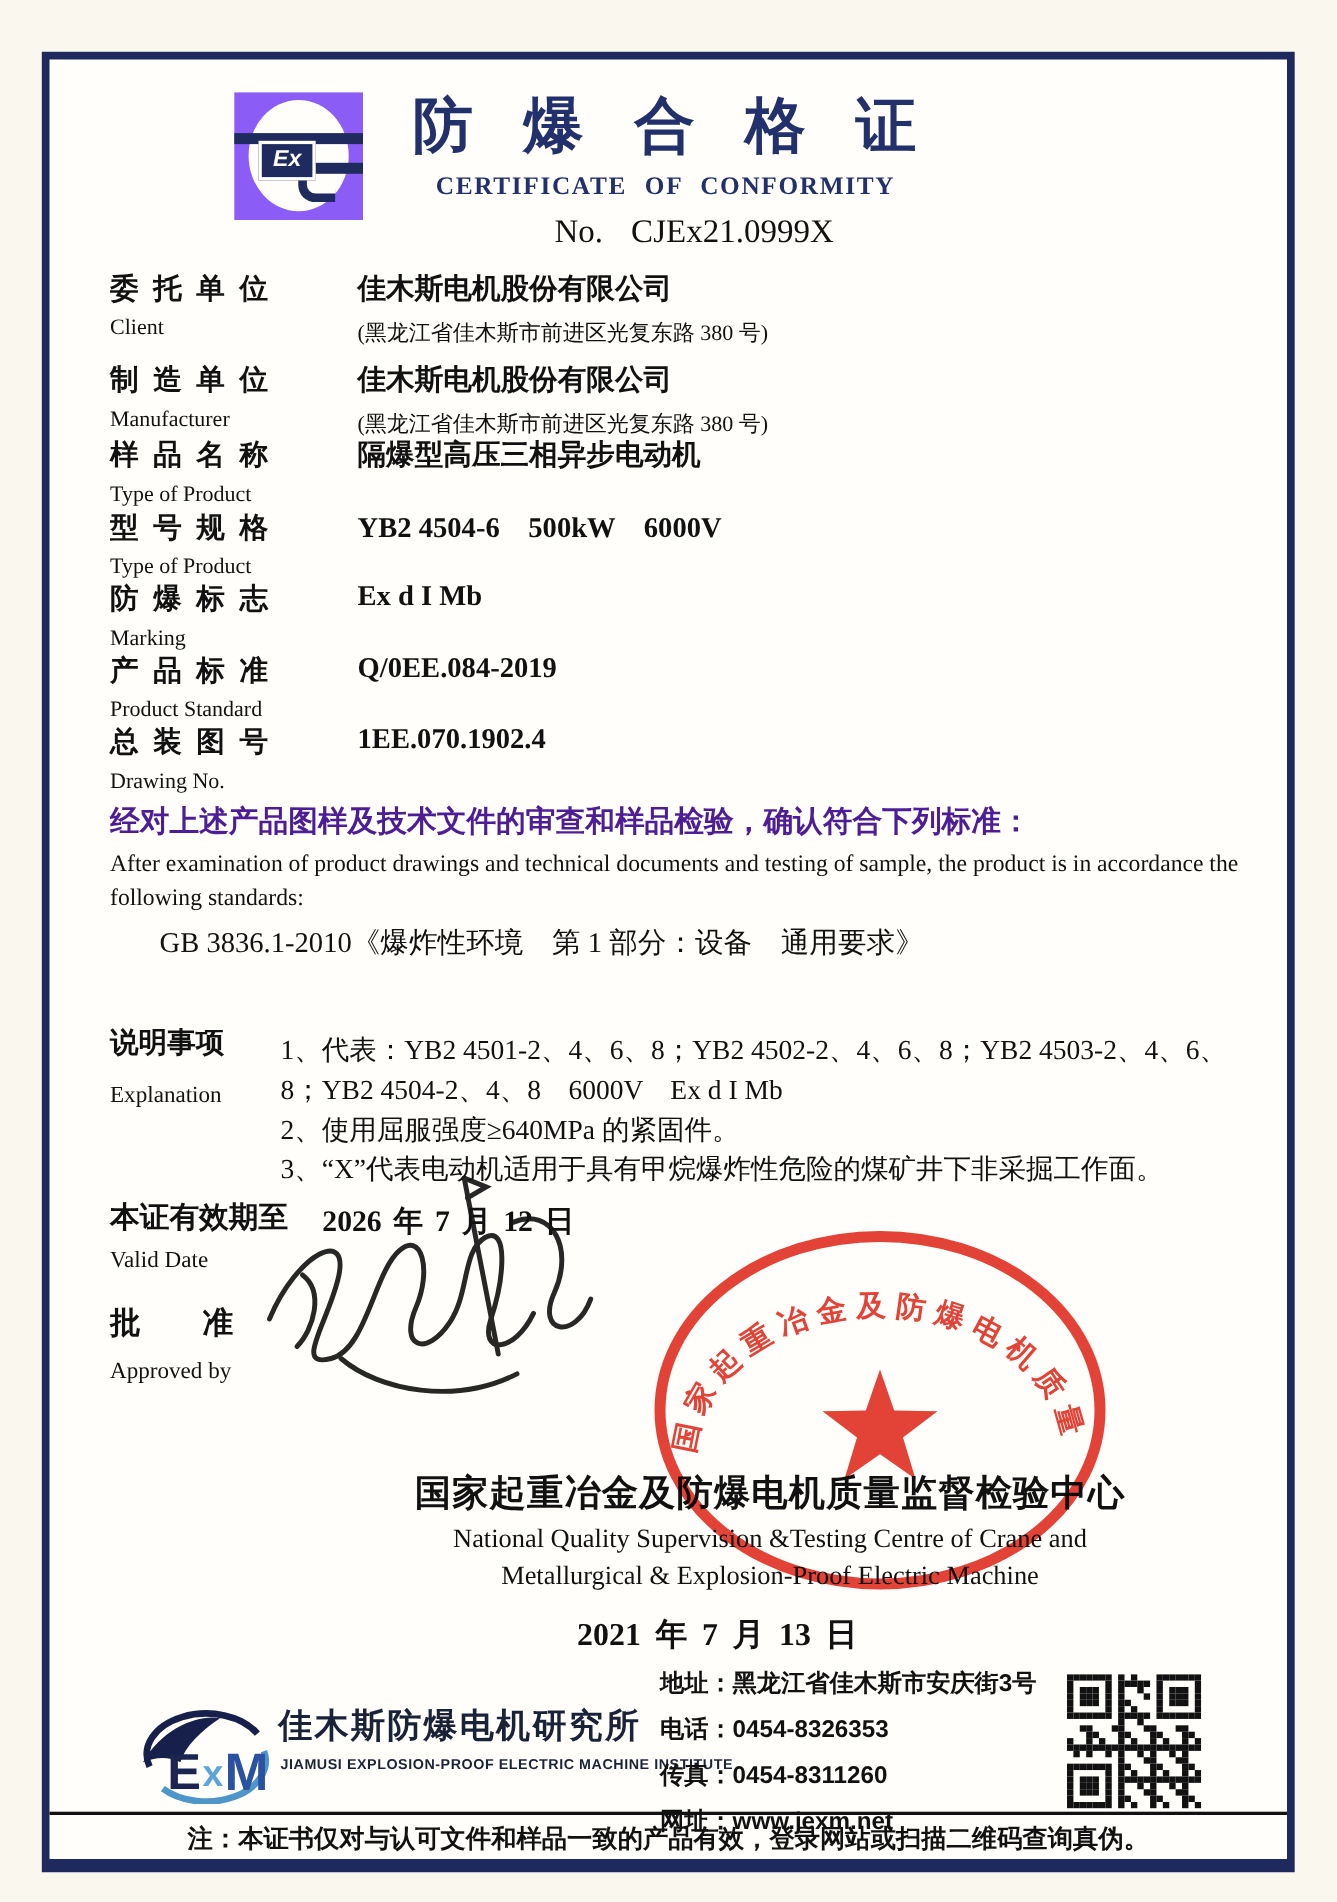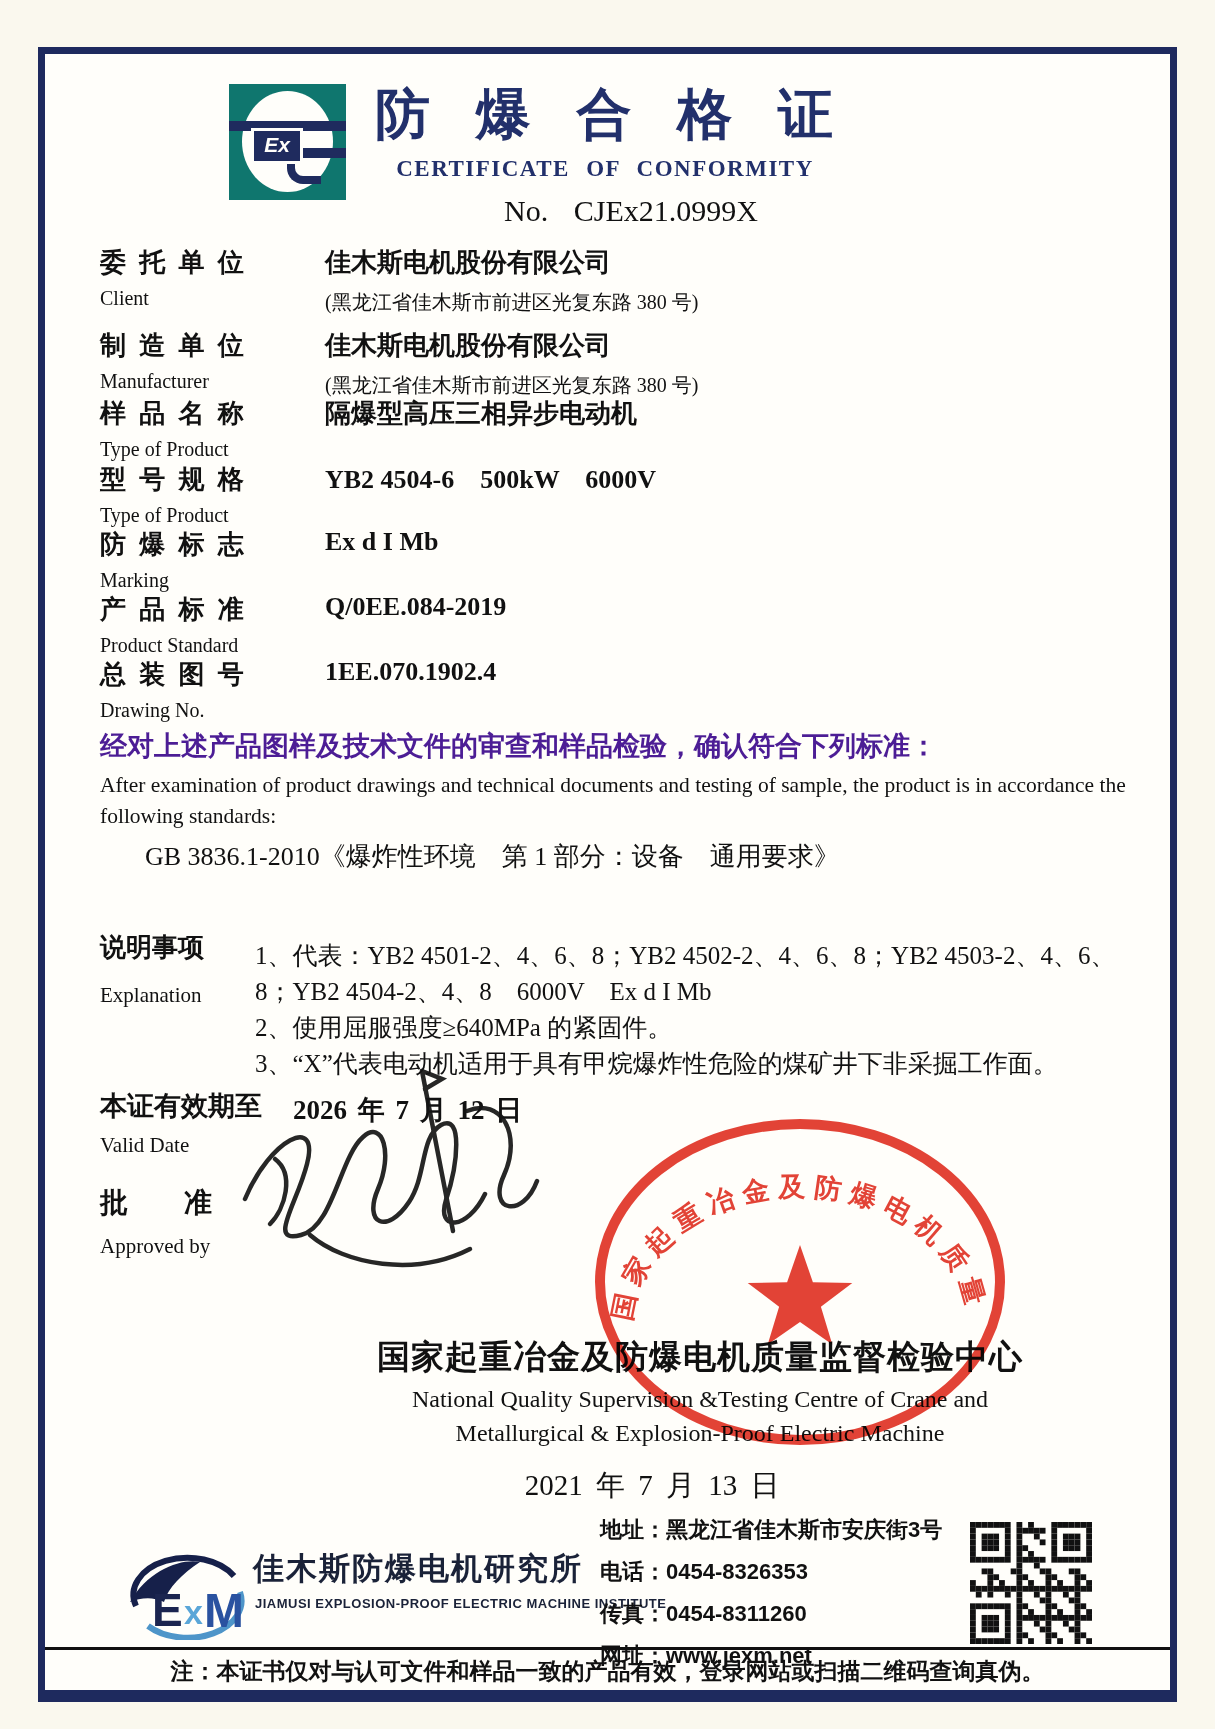--- a/index.html
+++ b/index.html
@@ -15,21 +15,21 @@
     position:absolute;left:38px;top:47px;
     width:1139px;height:1655px;
     box-sizing:border-box;
     border:7px solid #1e2a5e;
     border-bottom-width:12px;
     background:#fffefa;
   }
   .inner{position:absolute;left:0;top:0;right:0;bottom:0;}
 
   
-  .exlogo{position:absolute;left:184px;top:30px;width:117px;height:116px;background:#0f766e;}
+  .exlogo{position:absolute;left:168px;top:30px;width:117px;height:116px;background:#8b5cf6;}
   .exlogo .circ{position:absolute;left:13px;top:7px;width:91px;height:101px;background:#fffefa;border-radius:50%;}
   .exlogo .stripe1{position:absolute;left:0;top:37px;width:117px;height:10px;background:#1f2b5e;}
   .exlogo .stripe2{position:absolute;left:50px;top:64px;width:67px;height:10px;background:#1f2b5e;}
   .exlogo .chip{position:absolute;left:22px;top:44px;width:46px;height:30px;background:#1f2b5e;border:3px solid #fffefa;
     color:#fffefa;font-weight:bold;font-style:italic;font-size:21px;line-height:28px;text-align:center;
     font-family:"Liberation Sans", sans-serif;}
   .exlogo .hook{position:absolute;left:58px;top:74px;width:26px;height:18px;border-left:8px solid #1f2b5e;border-bottom:8px solid #1f2b5e;border-bottom-left-radius:16px;}
 
   .titleblock{position:absolute;left:240px;top:24px;width:640px;text-align:center;}
   .title-cn{font-family:"Liberation Serif", serif;font-weight:bold;font-size:55px;color:#22306b;word-spacing:28px;letter-spacing:2px;}
@@ -67,21 +67,21 @@
   .valid-value{position:absolute;left:248px;top:1038px;font-family:"Liberation Serif", serif;font-size:27px;font-weight:600;color:#111;word-spacing:4px;}
   .appr-label{position:absolute;left:55px;top:1130px;}
   .appr-cn{font-size:28px;font-weight:bold;color:#111;font-family:Liberation Mono, monospace;}
   .appr-en{font-family:"Liberation Serif", serif;font-size:21px;margin-top:12px;color:#111;}
   .signature{position:absolute;left:170px;top:985px;z-index:4;}
 
   
   .issuer{position:absolute;left:225px;top:1281px;width:860px;text-align:center;z-index:2;}
   .org-cn{font-size:33px;font-weight:bold;color:#111;letter-spacing:1px;}
   .org-en{font-family:"Liberation Serif", serif;font-size:24px;line-height:1.25;color:#111;margin-top:4px;}
-  .issue-date{font-family:"Liberation Serif", serif;font-size:29px;color:#111;margin-top:18px;margin-right:96px;word-spacing:6px;}
+  .issue-date{font-family:"Liberation Serif", serif;font-size:29px;color:#111;margin-top:18px;margin-right:96px;word-spacing:6px;font-weight:bold;}
   .stamp{position:absolute;left:540px;top:1056px;width:430px;height:340px;z-index:5;mix-blend-mode:multiply;opacity:.92;}
 
   
   .inst-logo{position:absolute;left:75px;top:1488px;}
   .inst-cn{position:absolute;left:208px;top:1494px;font-size:31px;font-weight:bold;color:#1a2238;letter-spacing:2px;}
   .inst-en{position:absolute;left:210px;top:1542px;font-size:13px;font-weight:bold;color:#1a2238;letter-spacing:.5px;}
   .contacts{position:absolute;left:555px;top:1461px;}
   .contact-row{font-size:22px;color:#111;margin-bottom:12px;font-weight:bold;}
   .contact-row .cl{font-weight:bold;}
   .contact-row .cv{font-weight:bold;font-family:"Liberation Sans", sans-serif;}

